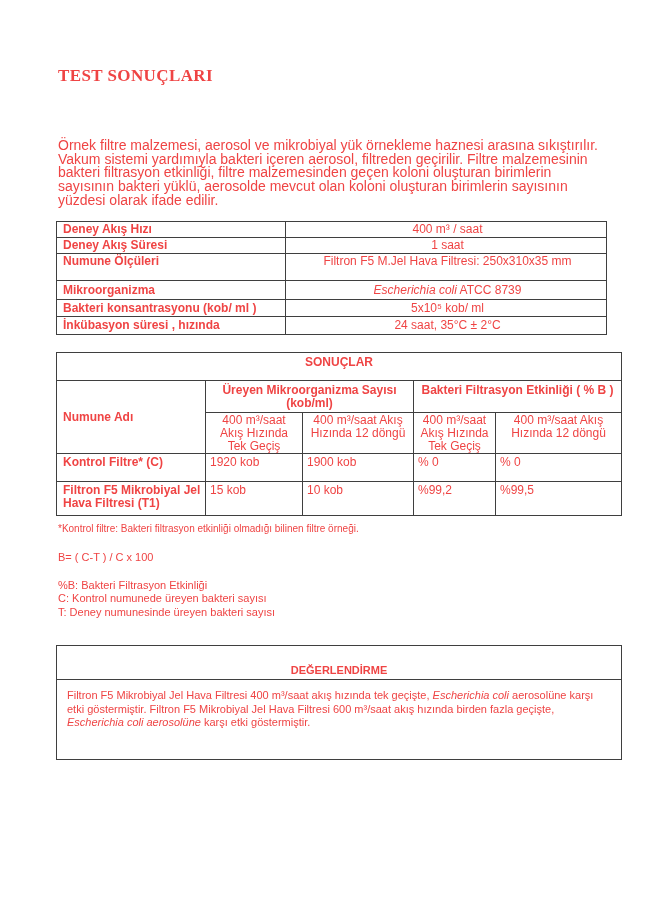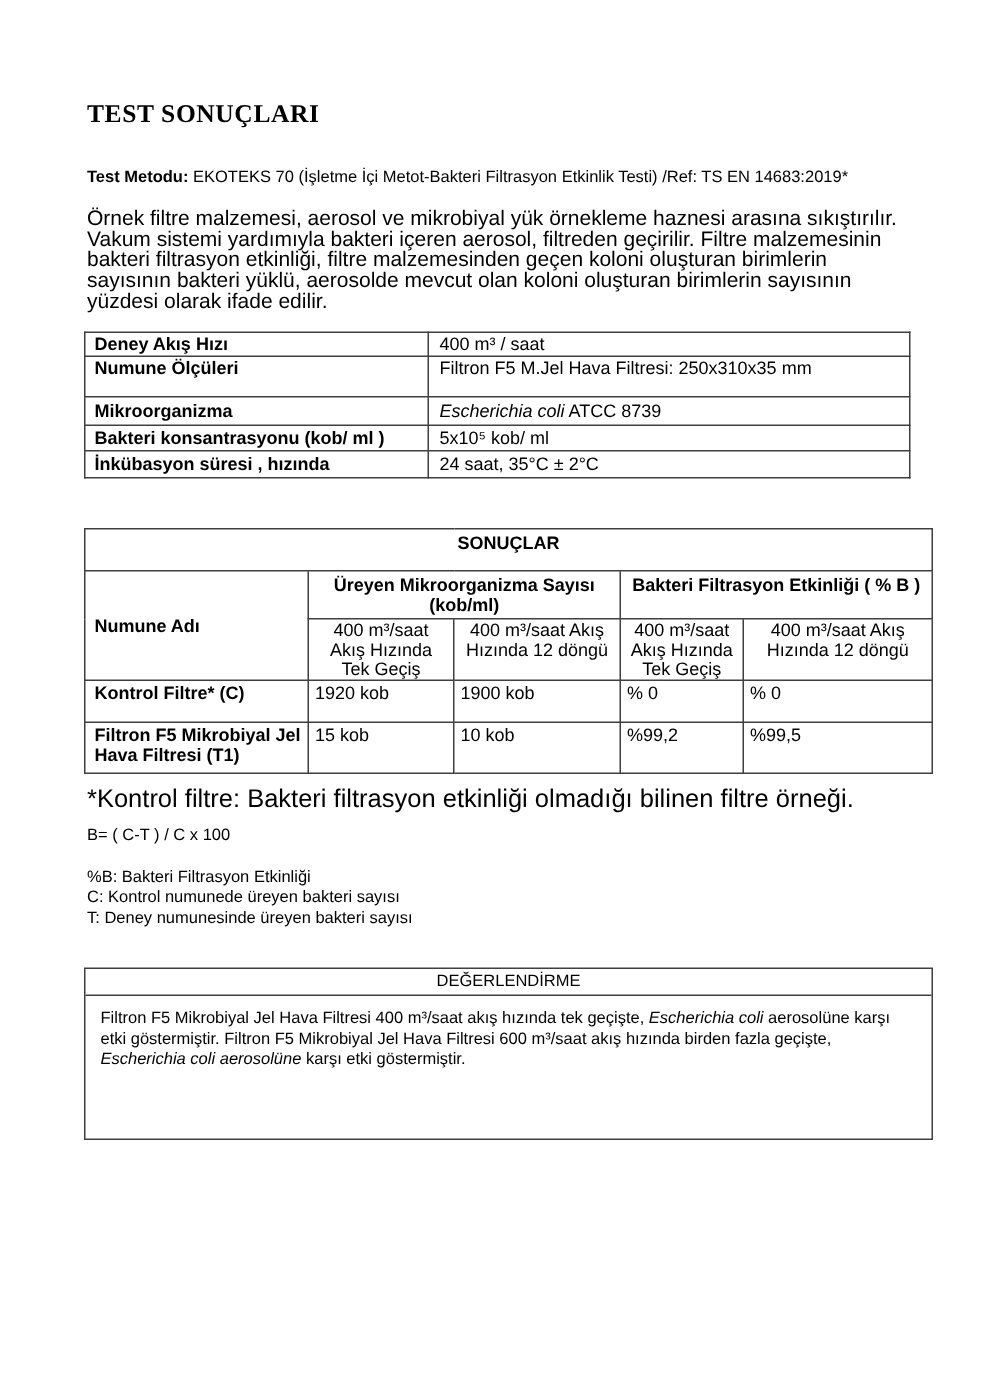--- a/index.html
+++ b/index.html
@@ -3,21 +3,21 @@
 <meta charset="utf-8">
 <style>
   * { box-sizing: border-box; }
   html, body { margin: 0; padding: 0; background: #ffffff; }
   .page {
     position: relative;
     width: 661px;
     height: 920px;
     background: #ffffff;
     font-family: "Liberation Sans", sans-serif;
-    color: #000000;
+    color: #ef4444;
     overflow: hidden;
   }
   .doc-title {
     position: absolute;
     top: 66px;
     left: 58px;
     margin: 0;
     font-family: "Liberation Serif", serif;
     font-size: 17px;
     font-weight: bold;
@@ -49,21 +49,21 @@
     vertical-align: top;
     overflow: hidden;
   }
   .params-table {
     position: absolute;
     top: 221px;
     left: 56px;
     width: 550px;
   }
   .params-table .label-cell { font-weight: bold; padding-left: 6px; }
-  .params-table .value-cell { padding-left: 7px; }
+  .params-table .value-cell { padding-left: 7px; text-align: center; }
   .italic { font-style: italic; }
   .results-table {
     position: absolute;
     top: 352px;
     left: 56px;
     width: 565px;
   }
   .results-table .title-cell {
     font-weight: bold;
     text-align: center;
@@ -93,21 +93,21 @@
   }
   .results-table .value-cell {
     padding-top: 2px;
   }
   .results-table .row-control td { height: 28px; }
   .results-table .row-sample td { height: 34px; }
   .footnote-control {
     position: absolute;
     top: 523px;
     left: 58px;
-    font-size: 17px;
+    font-size: 10px;
   }
   .formula-line {
     position: absolute;
     top: 551px;
     left: 58px;
     font-size: 11px;
   }
   .legend-block {
     position: absolute;
     top: 579px;
@@ -120,52 +120,54 @@
     top: 645px;
     left: 56px;
     width: 566px;
     height: 115px;
     border: 1px solid #3f3f3f;
   }
   .evaluation-title {
     height: 18px;
     border-bottom: 1px solid #3f3f3f;
     font-size: 11px;
-    font-weight: normal;
+    font-weight: bold;
     text-align: center;
     padding-top: 2px;
+    margin-top: 16px;
   }
   .evaluation-body {
     padding: 9px 12px 0 10px;
     font-size: 11px;
     line-height: 13.7px;
   }
 </style>
 </head>
 <body>
 
 <div class="page">
 
   <h1 class="doc-title">TEST SONUÇLARI</h1>
 
-  <div class="method-line">
-    <span class="bold">Test Metodu:</span><span> EKOTEKS 70 (İşletme İçi Metot-Bakteri Filtrasyon Etkinlik Testi) /Ref: TS EN 14683:2019*</span>
-  </div>
 
   <div class="intro-paragraph">Örnek filtre malzemesi, aerosol ve mikrobiyal yük örnekleme haznesi arasına sıkıştırılır. Vakum sistemi yardımıyla bakteri içeren aerosol, filtreden geçirilir. Filtre malzemesinin bakteri filtrasyon etkinliği, filtre malzemesinden geçen koloni oluşturan birimlerin sayısının bakteri yüklü, aerosolde mevcut olan koloni oluşturan birimlerin sayısının yüzdesi olarak ifade edilir.</div>
 
   <table class="params-table">
     <colgroup>
         <col style="width:229px">
         <col style="width:321px">
       </colgroup>
     <tbody>
         <tr style="height:14px">
       <td class="label-cell">Deney Akış Hızı</td>
       <td class="value-cell">400 m³ / saat</td>
+    </tr>
+    <tr style="height:14px">
+      <td class="label-cell">Deney Akış Süresi</td>
+      <td class="value-cell">1 saat</td>
     </tr>
     <tr style="height:27px">
       <td class="label-cell">Numune Ölçüleri</td>
       <td class="value-cell">Filtron F5 M.Jel Hava Filtresi: 250x310x35 mm</td>
     </tr>
     <tr style="height:19px">
       <td class="label-cell" style="padding-top:3px">Mikroorganizma</td>
       <td class="value-cell" style="padding-top:3px"><span class="italic">Escherichia coli</span><span> ATCC 8739</span></td>
     </tr>
     <tr style="height:17px">

